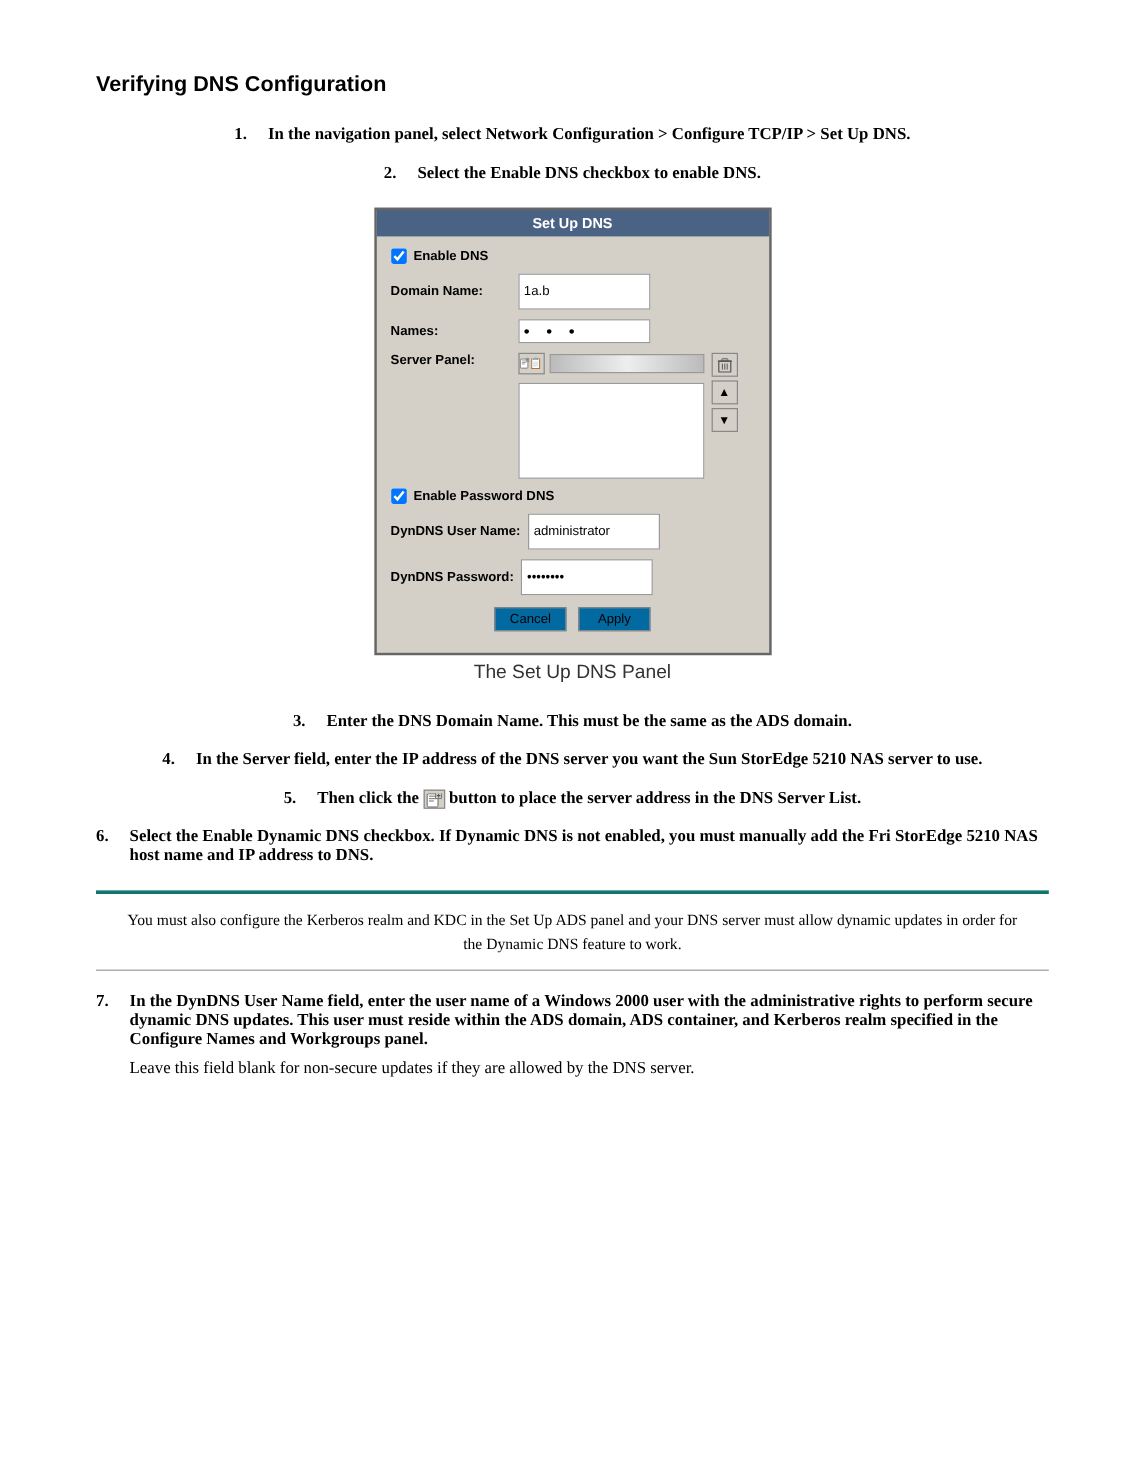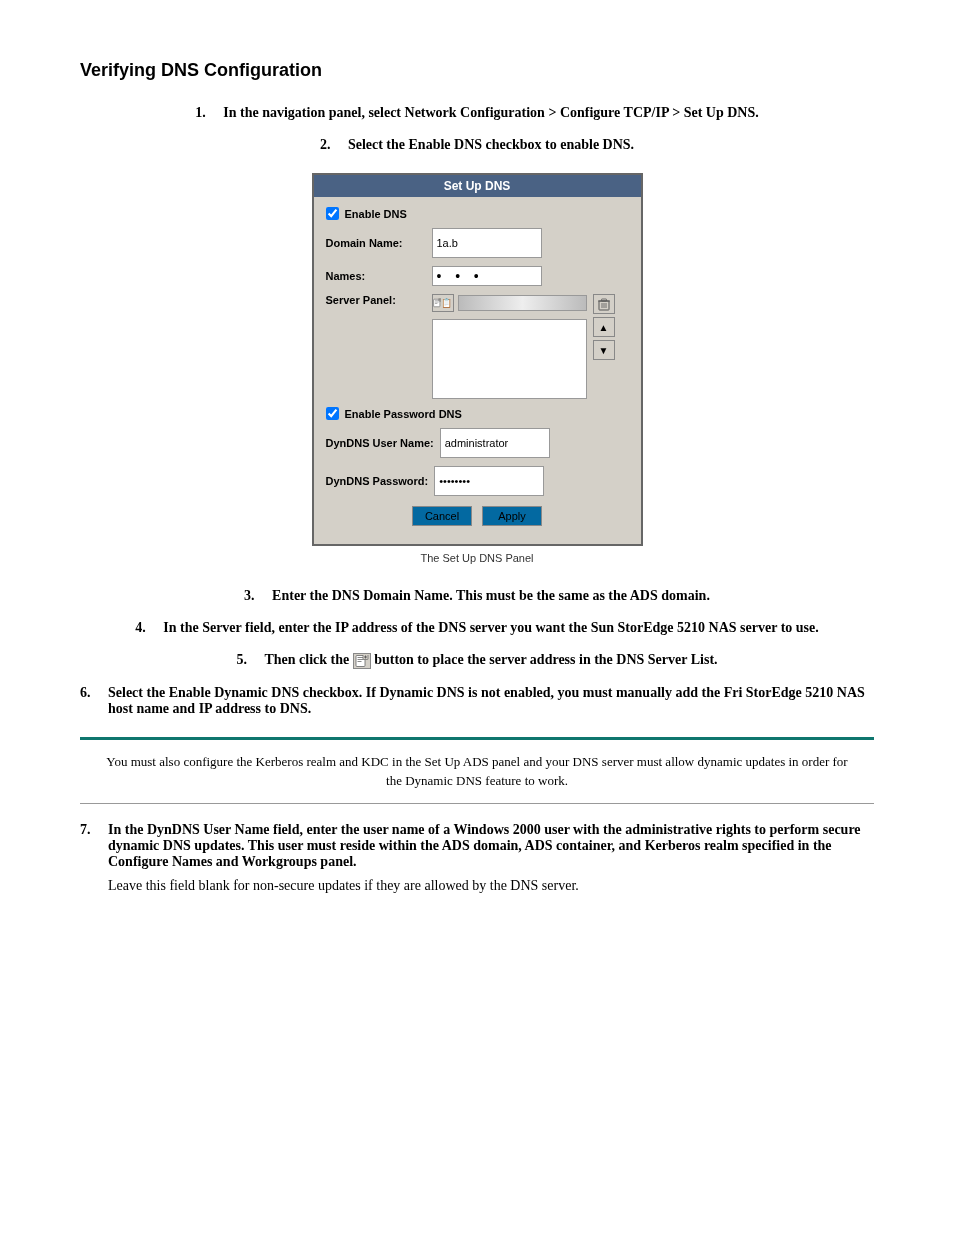--- a/index.html
+++ b/index.html
@@ -171,21 +171,21 @@
       padding: 3px 10px;
       border: 1px solid #888;
       background: #0369a1;
       font-size: 11px;
       font-family: sans-serif;
       cursor: pointer;
       font-weight: normal;
     }
 
     .panel-caption {
-      font-size: 11px;
+      font-size: 16px;
       font-family: sans-serif;
       color: #333;
       margin-top: 6px;
       text-align: center;
     }
 
     .note-box {
       border-top: 3px solid #0f766e;
       border-bottom: 1px solid #999;
       padding: 12px 20px;

